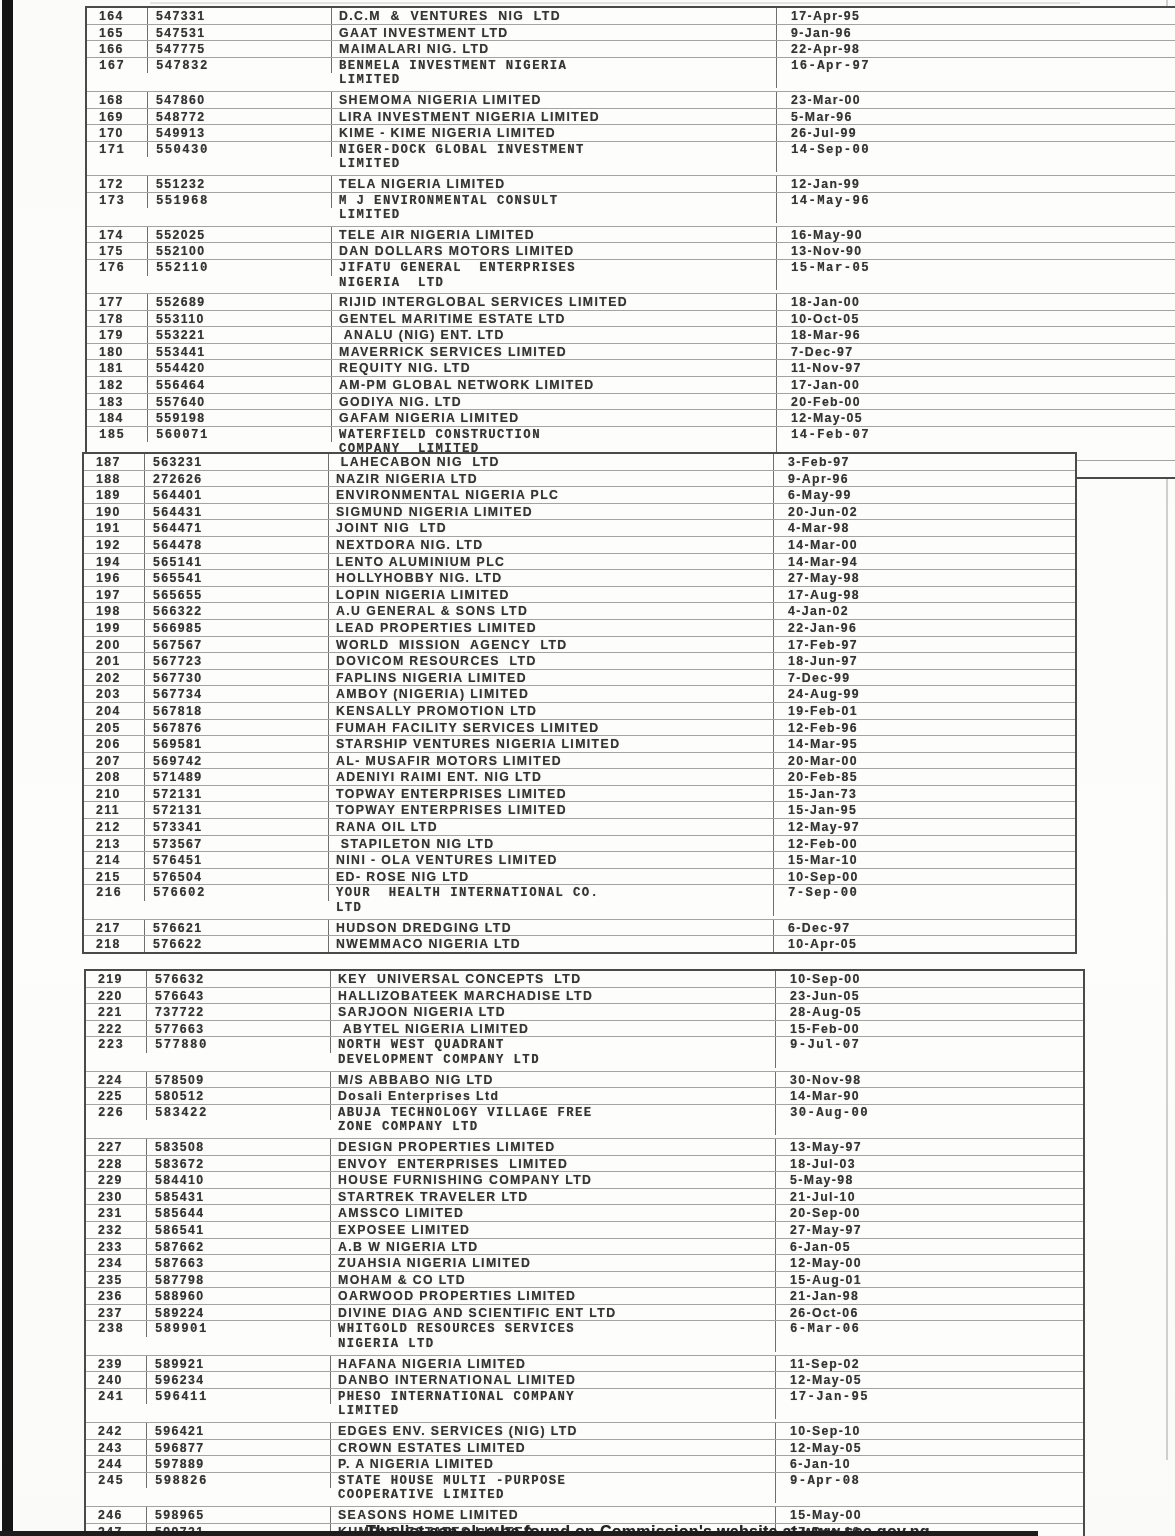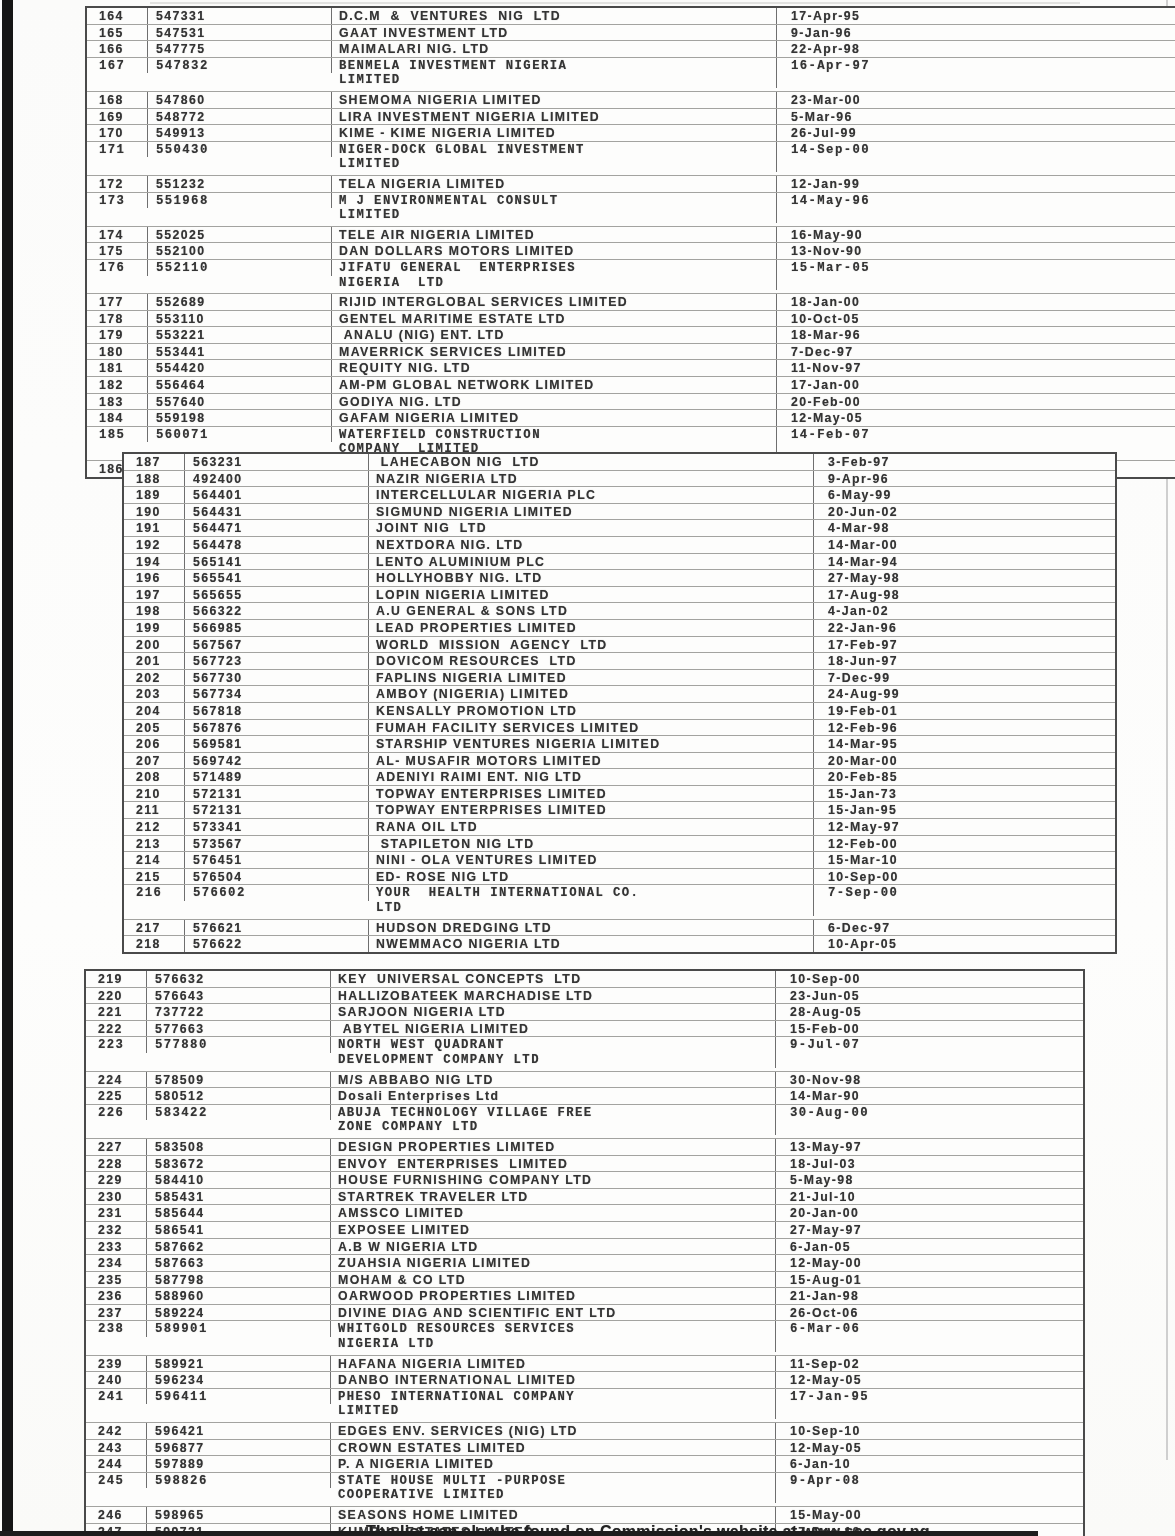--- a/index.html
+++ b/index.html
@@ -32,21 +32,21 @@
     background:#e2e2e0;
   }
   
   .tsection{
     position:absolute;
     border:2px solid #4a4a4a;
     background:#fdfdfc;
     box-sizing:border-box;
   }
   #sec-a{left:85px;top:6px;width:1122px;}
-  #sec-b{left:82px;top:452px;width:995px;margin-left:40px;}
+  #sec-b{left:82px;top:452px;width:995px;}
   #sec-c{left:84px;top:969px;width:1001px;}
   .trow{
     display:grid;
     grid-template-columns:61px 184px 445px auto;
     align-items:start;
     border-bottom:1px solid #a3a3a0;
   }
   .trow:last-child{border-bottom:none;}
   .trow.tall{padding-bottom:3px;font-family:Liberation Mono, monospace;}
   .cell{
@@ -234,28 +234,28 @@
     </div>
   <div class="tsection" id="sec-b">
       <div class="trow">
         <div class="cell c-sn">187</div>
         <div class="cell c-reg">563231</div>
         <div class="cell c-name"> LAHECABON NIG  LTD</div>
         <div class="cell c-date">3-Feb-97</div>
       </div>
       <div class="trow">
         <div class="cell c-sn">188</div>
-        <div class="cell c-reg">492400</div>
+        <div class="cell c-reg">272626</div>
         <div class="cell c-name">NAZIR NIGERIA LTD</div>
         <div class="cell c-date">9-Apr-96</div>
       </div>
       <div class="trow">
         <div class="cell c-sn">189</div>
         <div class="cell c-reg">564401</div>
-        <div class="cell c-name">INTERCELLULAR NIGERIA PLC</div>
+        <div class="cell c-name">ENVIRONMENTAL NIGERIA PLC</div>
         <div class="cell c-date">6-May-99</div>
       </div>
       <div class="trow">
         <div class="cell c-sn">190</div>
         <div class="cell c-reg">564431</div>
         <div class="cell c-name">SIGMUND NIGERIA LIMITED</div>
         <div class="cell c-date">20-Jun-02</div>
       </div>
       <div class="trow">
         <div class="cell c-sn">191</div>
@@ -481,21 +481,21 @@
       <div class="trow">
         <div class="cell c-sn">230</div>
         <div class="cell c-reg">585431</div>
         <div class="cell c-name">STARTREK TRAVELER LTD</div>
         <div class="cell c-date">21-Jul-10</div>
       </div>
       <div class="trow">
         <div class="cell c-sn">231</div>
         <div class="cell c-reg">585644</div>
         <div class="cell c-name">AMSSCO LIMITED</div>
-        <div class="cell c-date">20-Jan-00</div>
+        <div class="cell c-date">20-Sep-00</div>
       </div>
       <div class="trow">
         <div class="cell c-sn">232</div>
         <div class="cell c-reg">586541</div>
         <div class="cell c-name">EXPOSEE LIMITED</div>
         <div class="cell c-date">27-May-97</div>
       </div>
       <div class="trow">
         <div class="cell c-sn">233</div>
         <div class="cell c-reg">587662</div>

